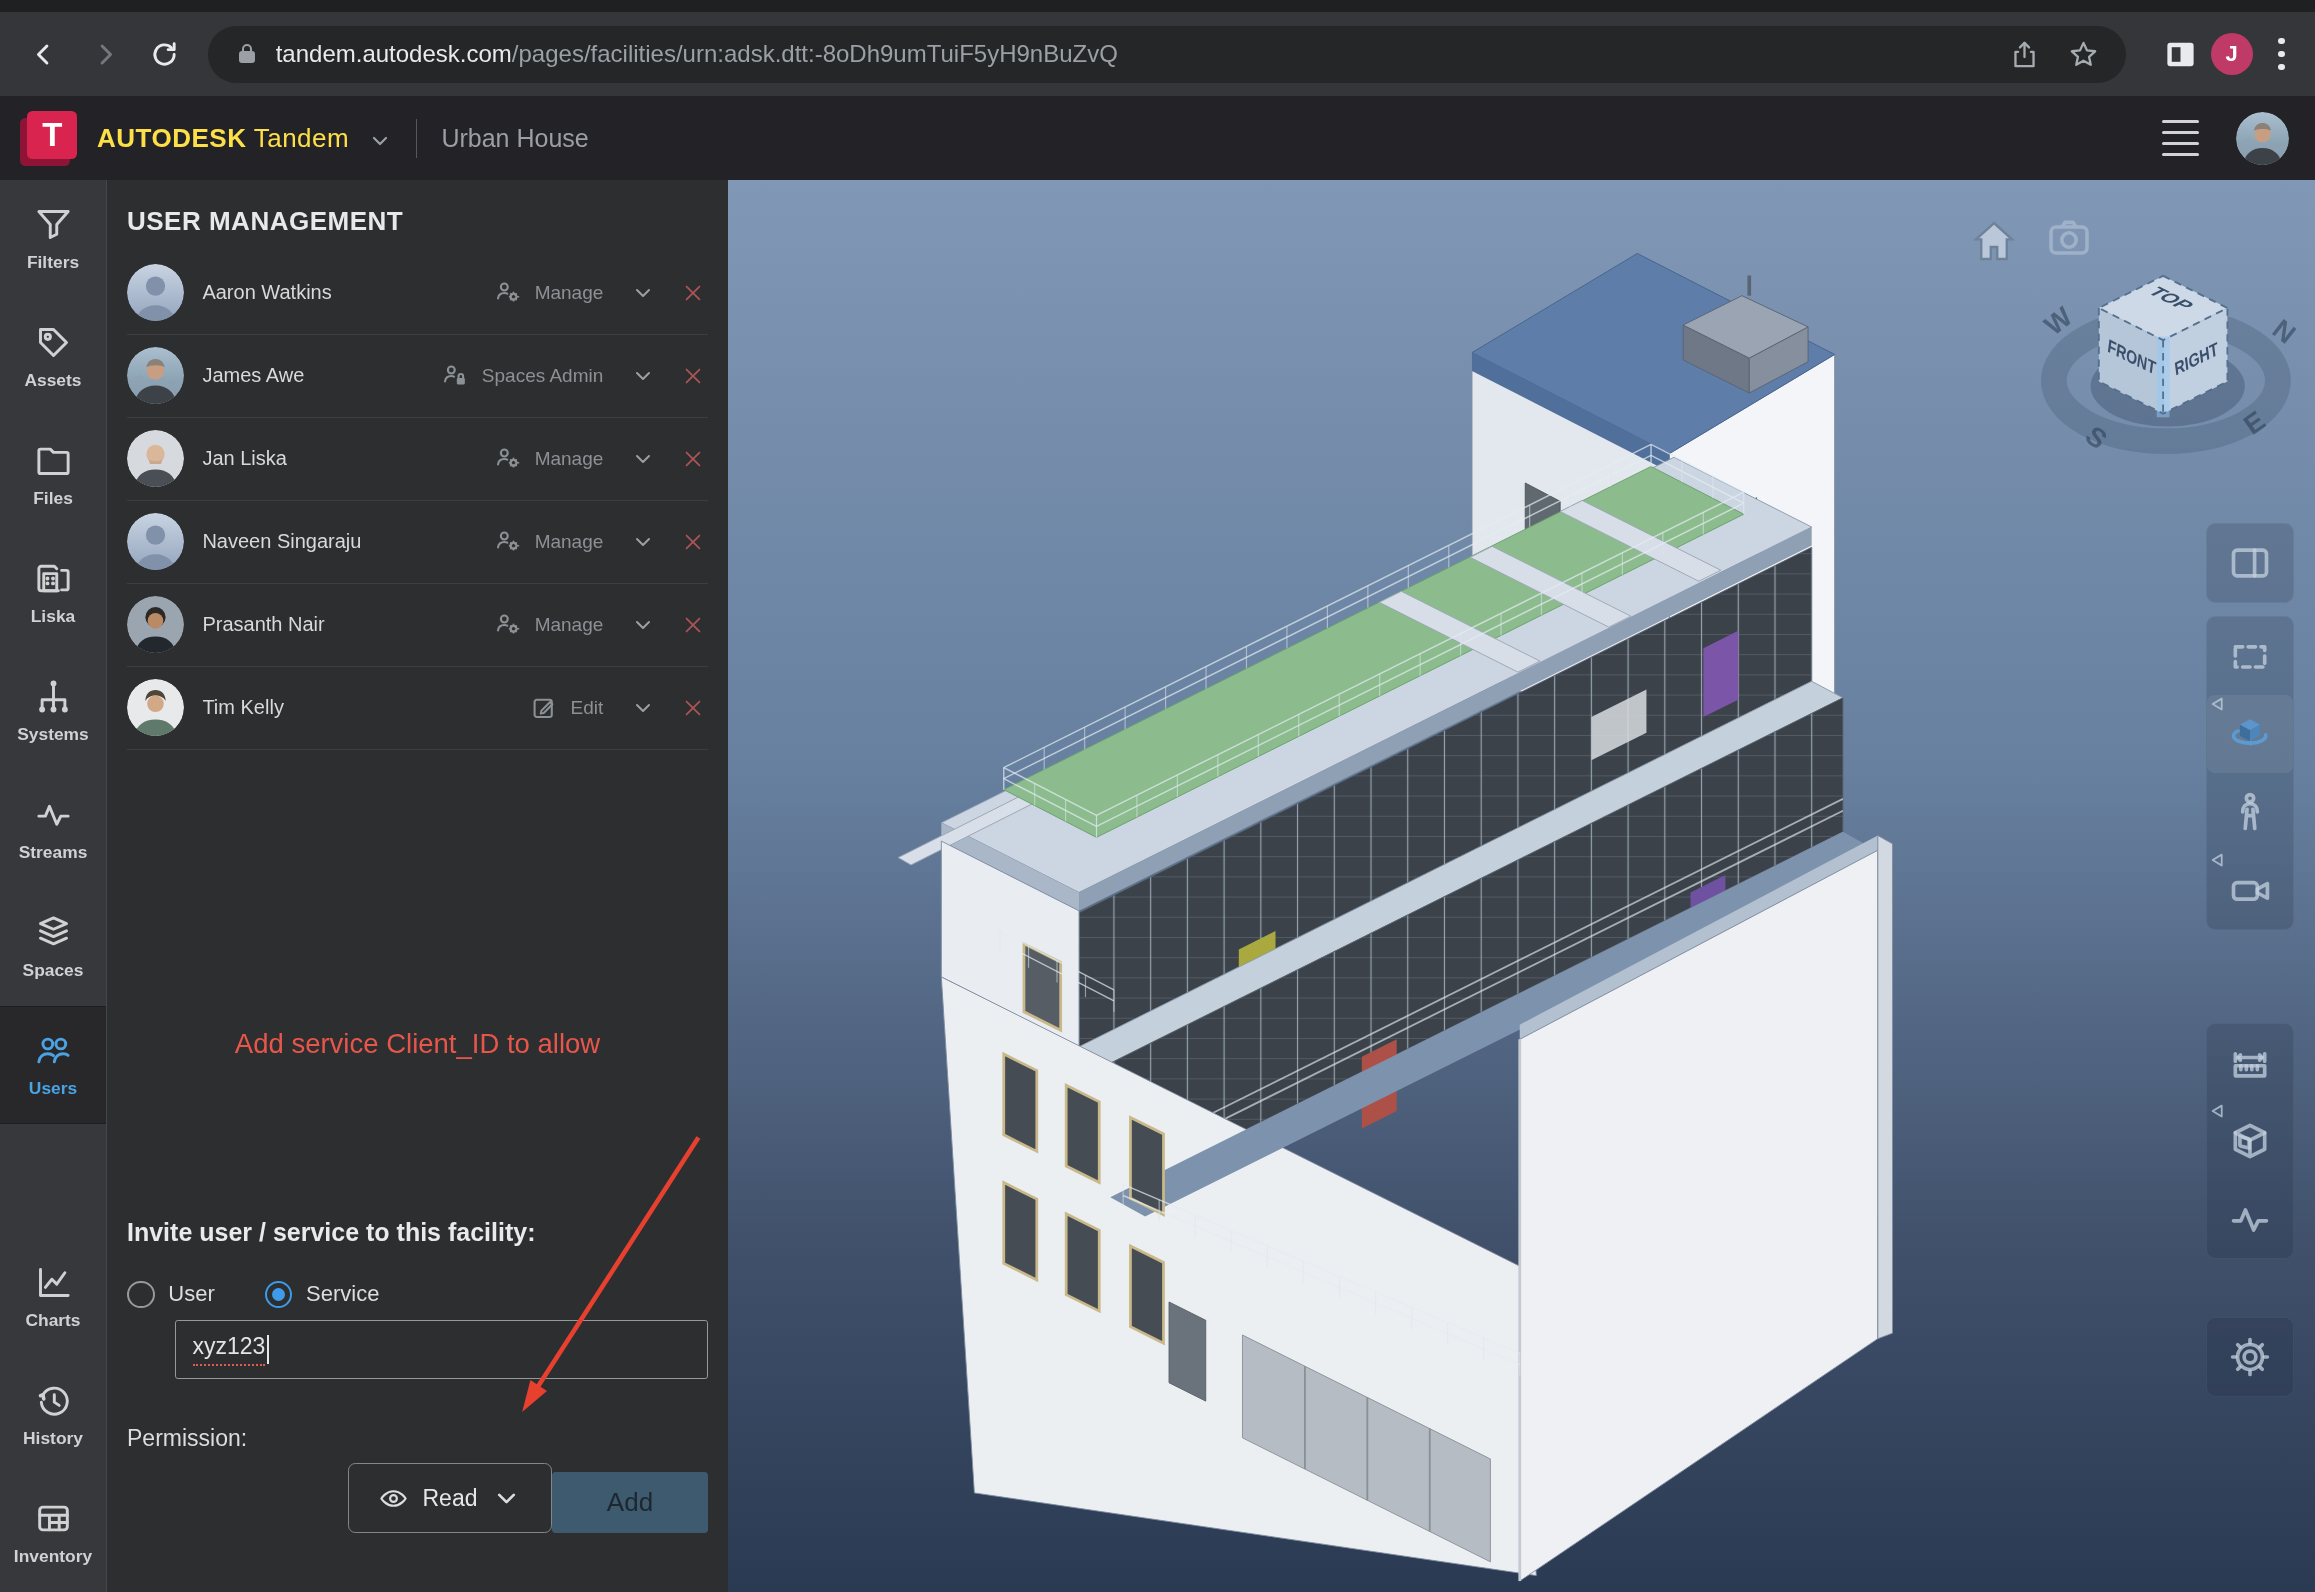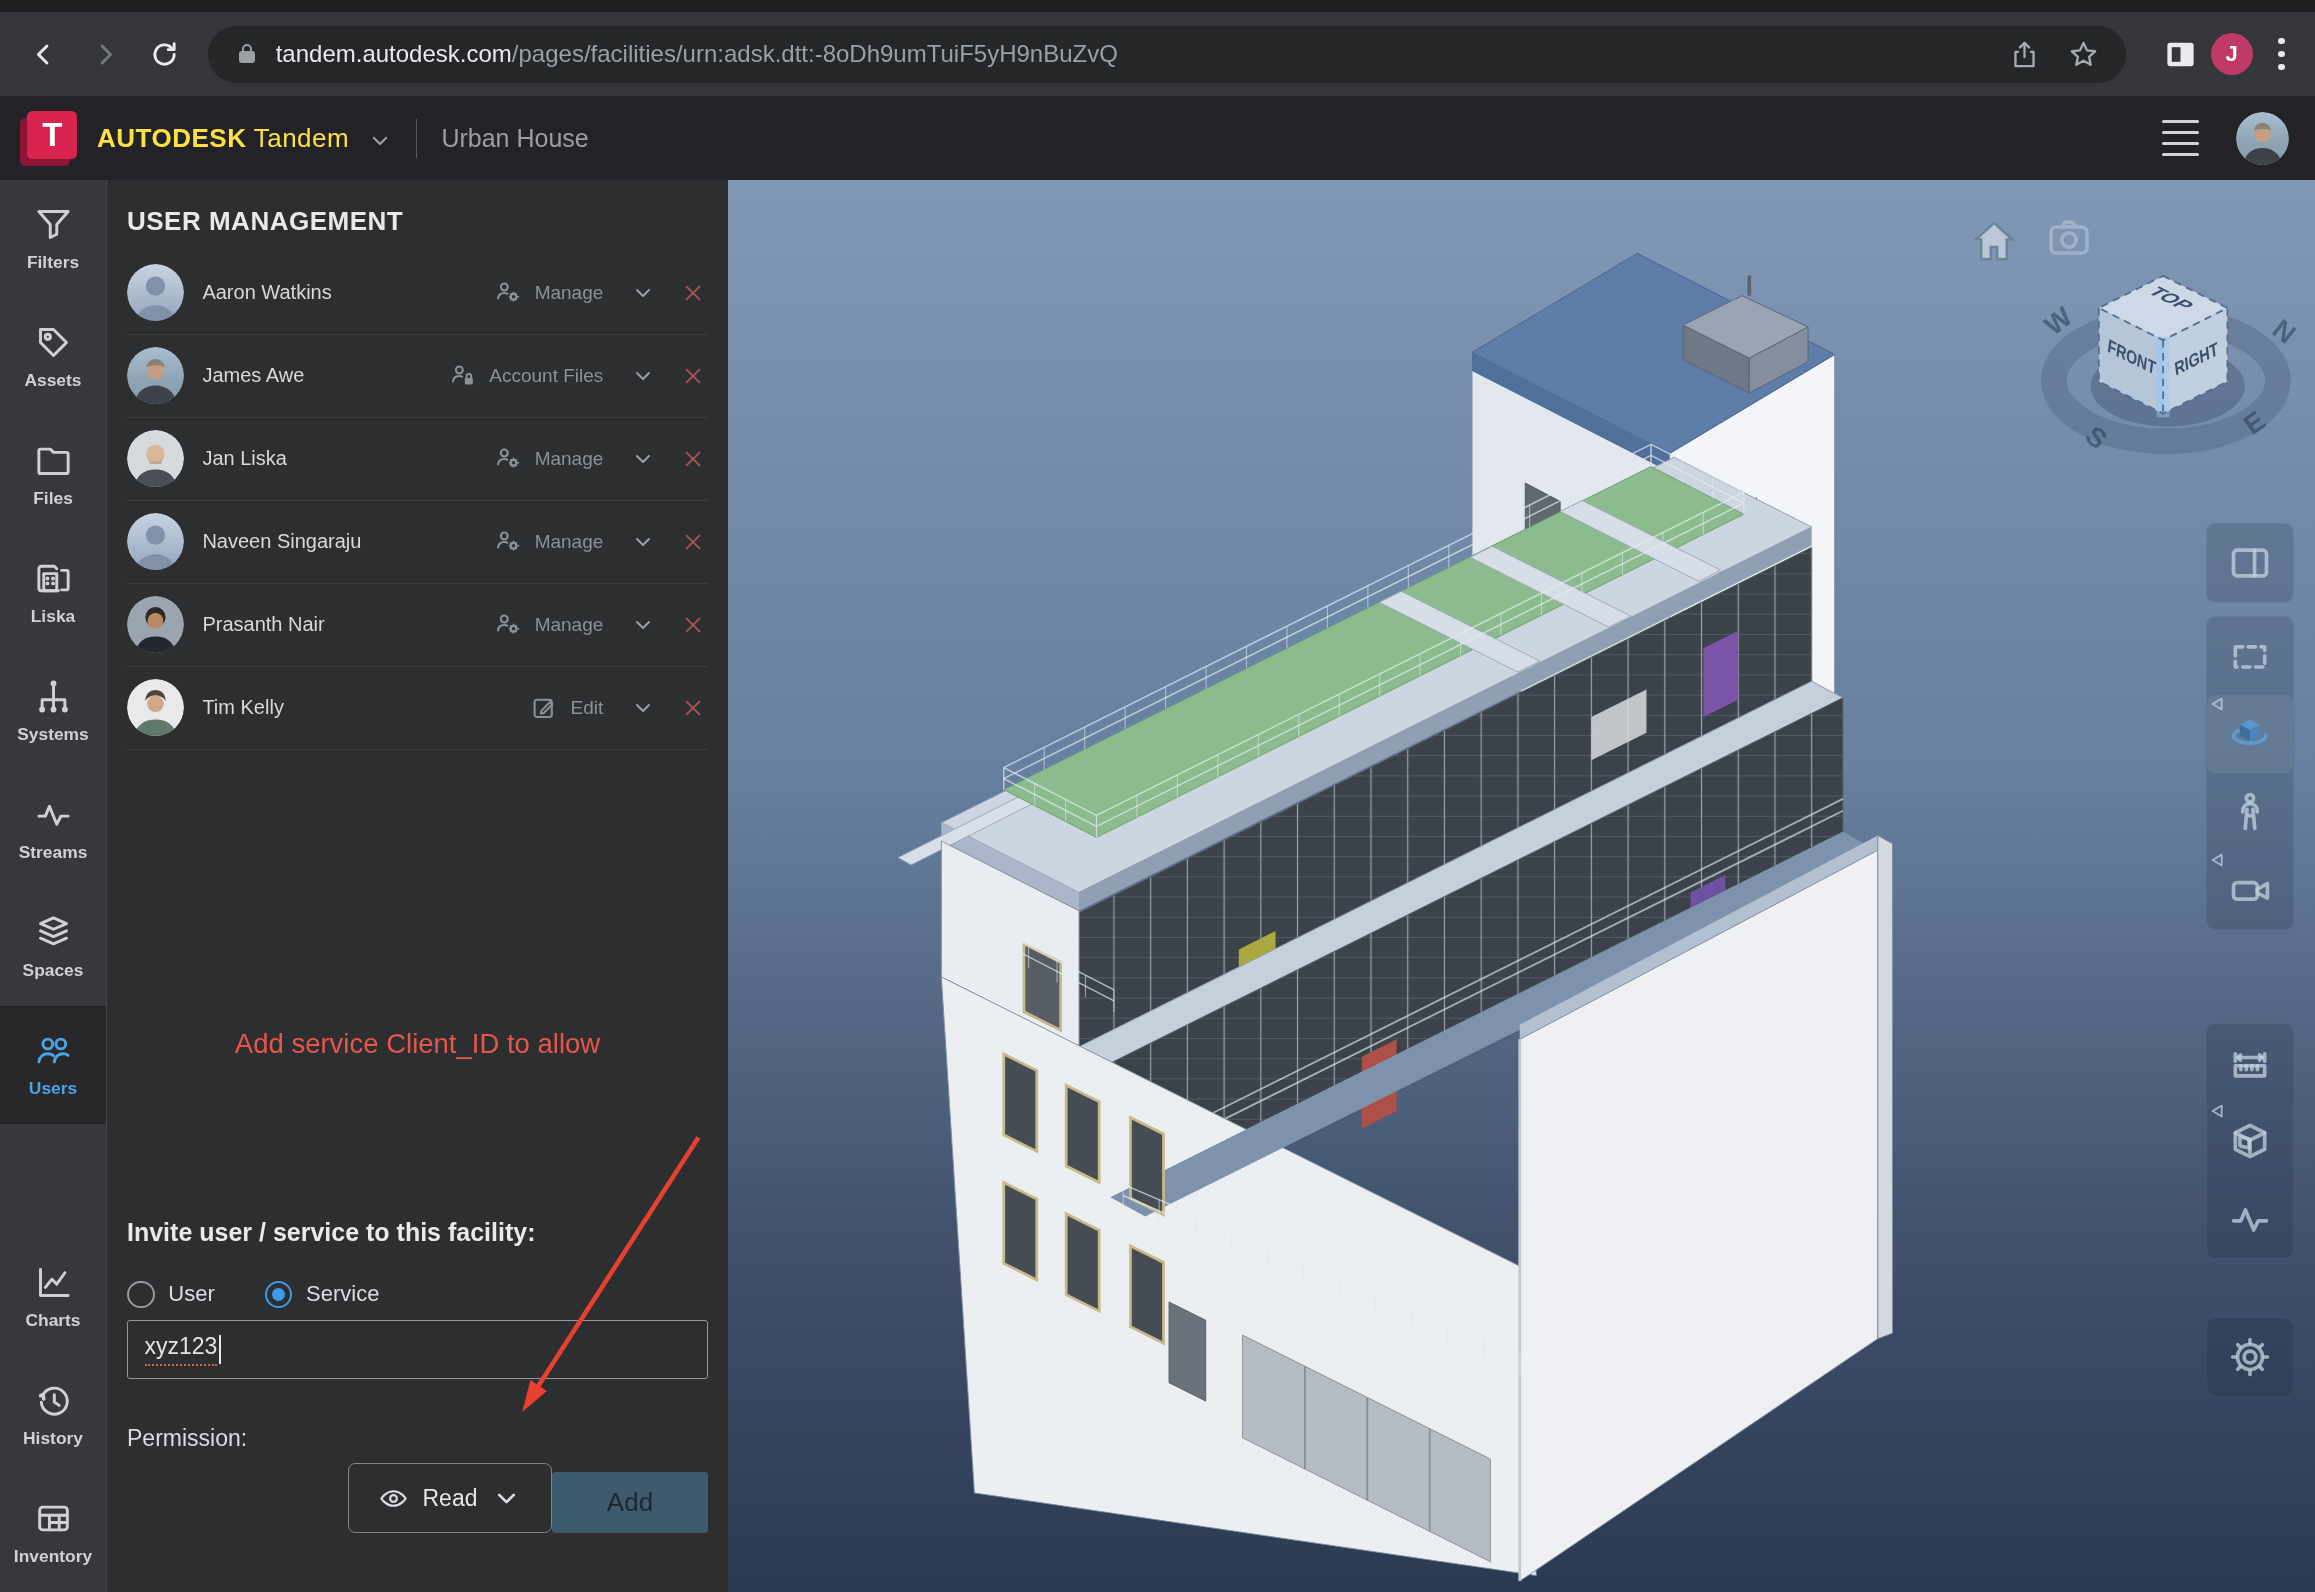--- a/index.html
+++ b/index.html
@@ -66,21 +66,21 @@
   .annotation { margin-top:275px; text-align:center; font-size:27.5px; line-height:37px; color:#e8564b; }
 
   .invite-heading { margin-top:156px; font-size:25px; font-weight:700; color:#e9eaeb; }
   .radio-row { margin-top:34px; display:flex; align-items:center; }
   .radio { width:27.5px; height:27.5px; border-radius:50%; border:2.8px solid #97999c; display:flex; align-items:center; justify-content:center; }
   .radio.sel { border-color:#3d9be9; }
   .radio.sel i { width:13px; height:13px; border-radius:50%; background:#3d9be9; display:block; }
   .radio-label { font-size:22px; color:#dcdde0; margin-left:13.8px; }
   .radio-group { display:flex; align-items:center; }
   .radio-group + .radio-group { margin-left:50px; }
-  .clientid { margin-top:12px; height:59px; border:1.8px solid #97989a; border-radius:2.8px; display:flex; align-items:center; padding:0 16.5px; }
+  .clientid { margin-top:12px; height:59px; border:1.8px solid #97989a; border-radius:2.8px; display:flex; align-items:center; padding:0 16.5px;margin-left:48px; }
   .clientid .val { font-size:23px; color:#e4e4e5; border-bottom:2.8px dotted #e05a4f; padding-bottom:3.7px; }
   .caret { display:inline-block; width:1.8px; height:29px; background:#e8e8e8; margin-left:1.8px; }
   .perm-label { margin-top:46px; font-size:23px; color:#dcdde0; }
   .perm-row { margin-top:11px; display:flex; justify-content:flex-end; align-items:flex-end; }
   .perm-select { width:204px; height:70px; border:1.8px solid #85868a; border-radius:7.3px; display:flex; align-items:center; justify-content:center; gap:14.7px; color:#e6e7e8; font-size:23px; }
   .perm-select svg { width:29px; height:29px; }
   .add-btn { width:156px; height:61px; background:#3d5a6e; border:none; border-radius:3.7px; font-size:26px; color:#1d2730; font-family:inherit; }
   .arrow-overlay { position:absolute; left:0; top:0; width:621px; height:1412px; pointer-events:none; z-index:5; }
 
   
@@ -338,21 +338,21 @@
             </svg>
         </div>
         <div class="uname">James Awe</div>
         <div class="urow-right">
           <span class="role-ico"><svg viewBox="0 0 24 24">
                 <circle cx="9" cy="7" r="3"></circle>
                 <path d="M3.5 17c.4-3 2.5-4.8 5.5-4.8.9 0 1.7.15 2.4.5"></path>
                 <rect x="13.8" y="14" width="7" height="5.6" rx="1" fill="#8c9196" stroke="none"></rect>
                 <path d="M15.3 14v-1.6a2 2 0 0 1 4 0V14"></path>
               </svg></span>
-          <span class="role-label">Account Files</span>
+          <span class="role-label">Spaces Admin</span>
           <svg class="row-chev" viewBox="0 0 24 24" fill="none" stroke="#9aa0a6" stroke-width="2" stroke-linecap="round" stroke-linejoin="round">
               <path d="M6 9l6 6 6-6"></path>
             </svg>
           <svg class="row-x" viewBox="0 0 24 24" fill="none" stroke="#a95454" stroke-width="2" stroke-linecap="round">
               <path d="M5 5l14 14M19 5L5 19"></path>
             </svg>
         </div>
       </div>
 
       <div class="urow">

